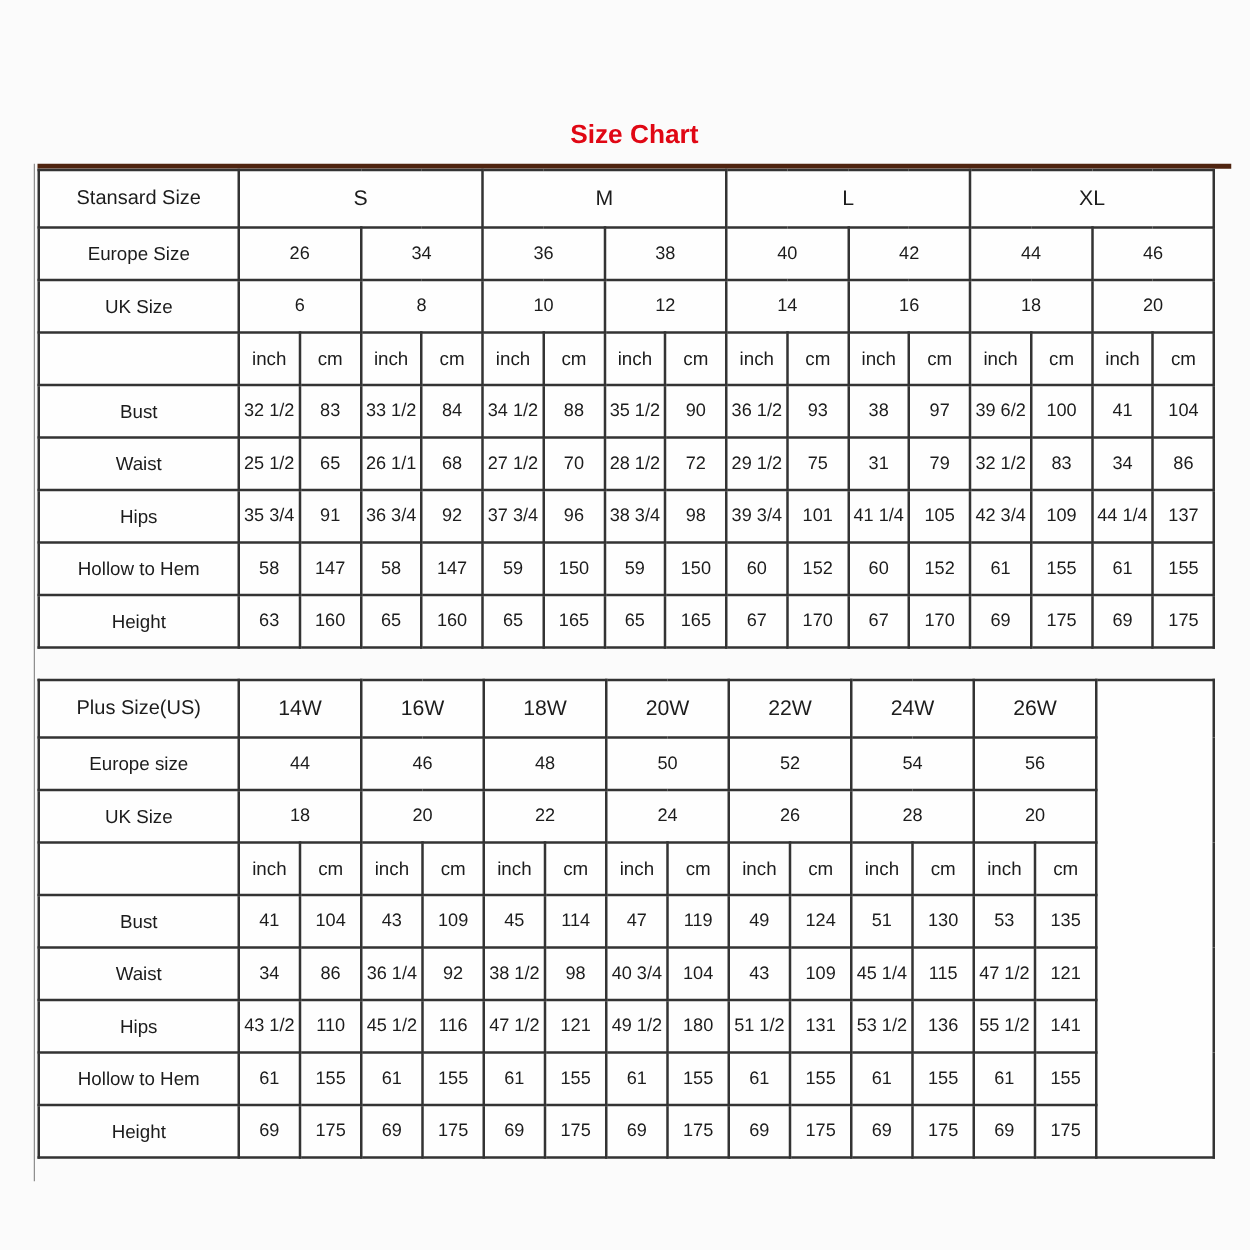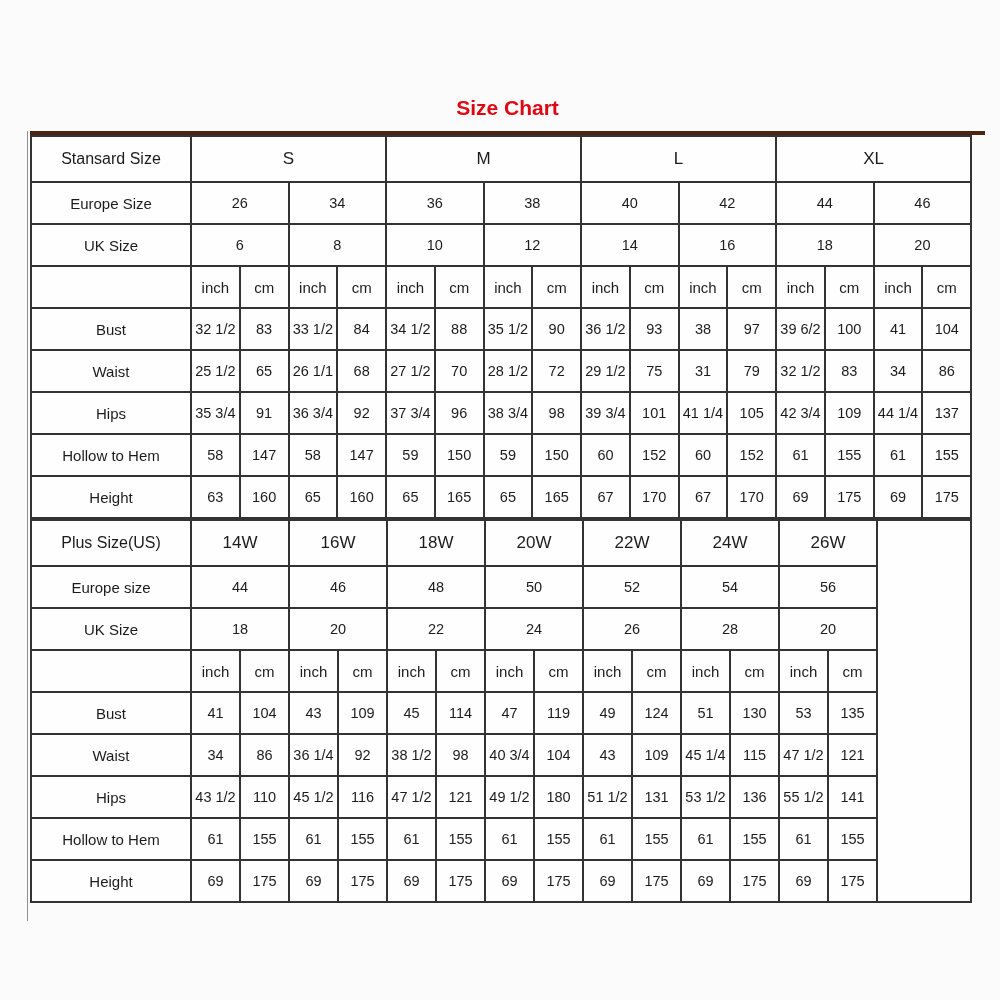--- a/index.html
+++ b/index.html
@@ -39,21 +39,21 @@
     padding:0;font-size:14.5px;font-weight:normal;
     white-space:nowrap;overflow:hidden;background:#fefefe;
   }
   .size-table tr{height:42px;}
   .size-table tr.first-row{height:46px;}
   .size-table td.corner{font-size:16px;}
   .size-table td.group{font-size:17px;}
   .size-table td.rowlabel{font-size:15px;}
   .size-table td.unit{font-size:15px;}
   .bold{font-weight:bold;}
-  #plus-table-mount{padding-bottom:18px;}
+  #plus-table-mount{margin-top:24px;padding-bottom:18px;}
 </style>
 </head>
 <body>
 
 <div class="title">Size Chart</div>
 
 <div class="chart-wrap">
   <div class="top-rule"></div>
   <div id="standard-table-mount">
       <table class="size-table">

